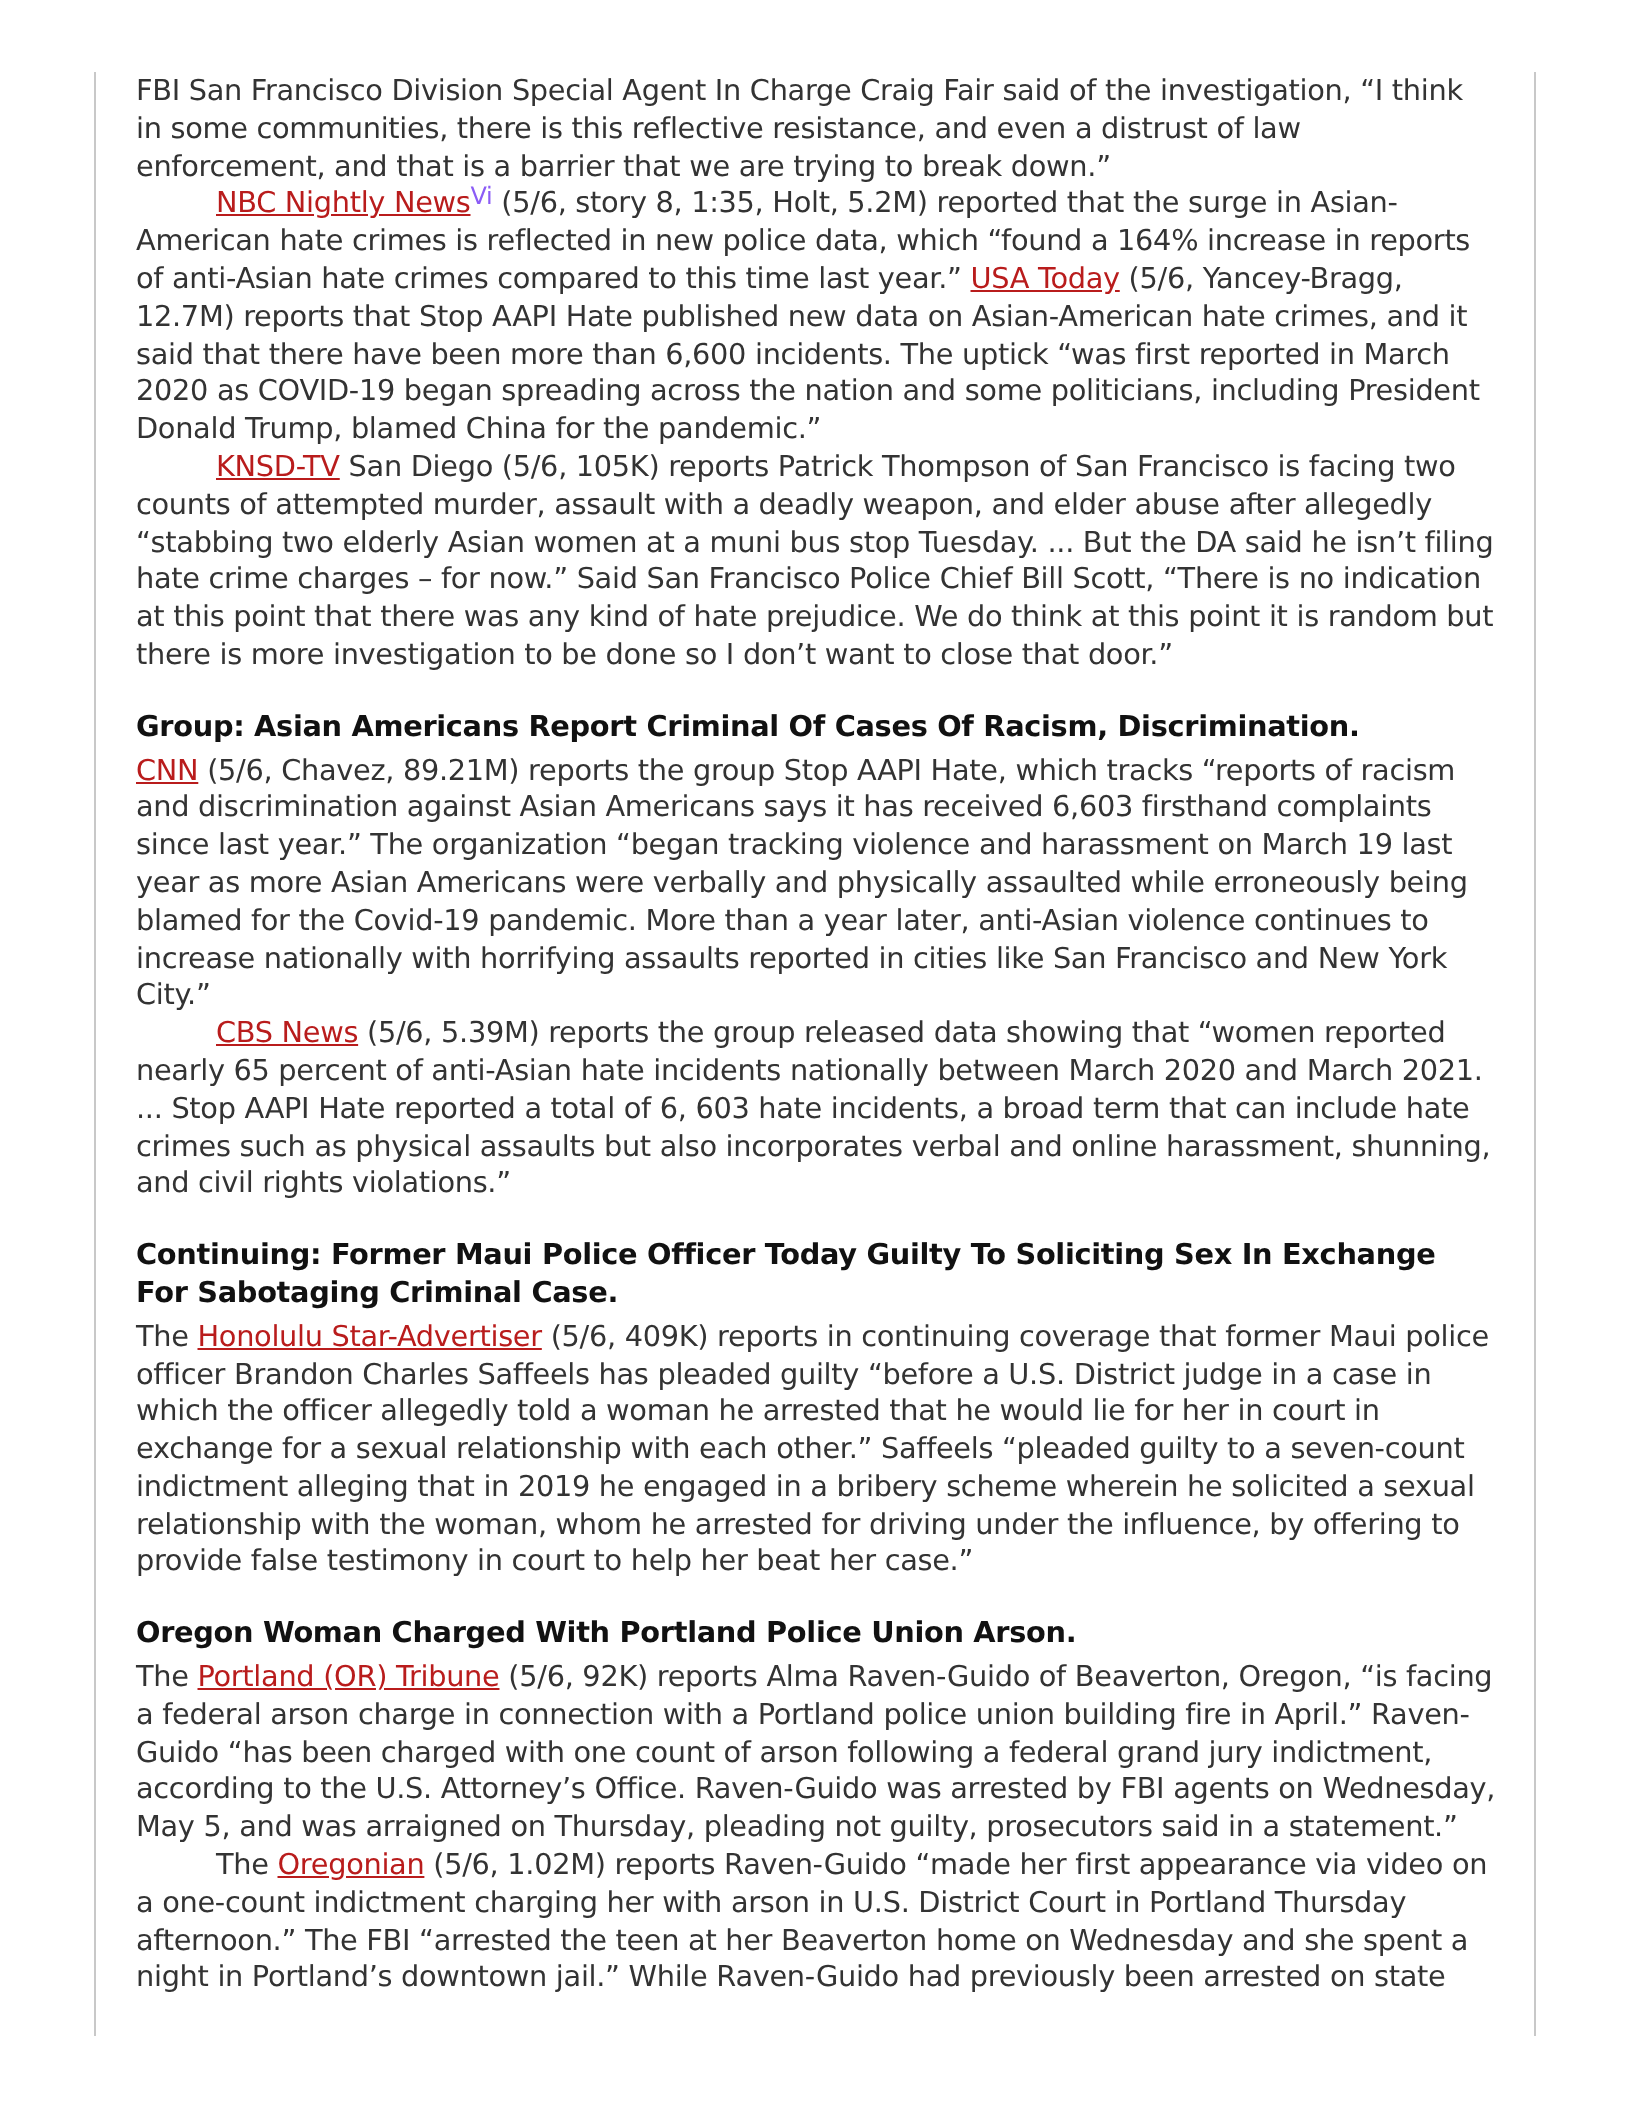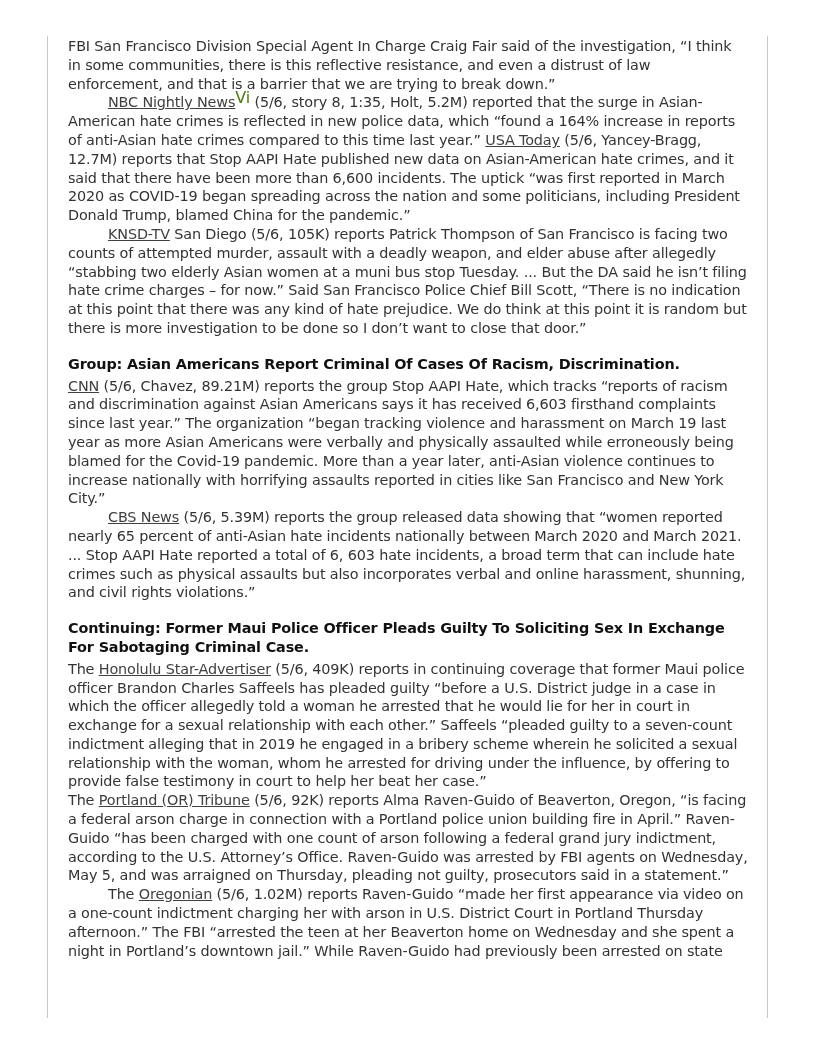--- a/index.html
+++ b/index.html
@@ -34,26 +34,26 @@
       line-height: 18.8px;
       letter-spacing: -0.15px;
     }
     p {
       margin: 0;
     }
     p.indent {
       text-indent: 40px;
     }
     a {
-      color: #404040;
+      color: #b91c1c;
       text-decoration: underline;
     }
     sup.vi {
-      color: #4d7c0f;
-      font-size: 16px;
+      color: #8b5cf6;
+      font-size: 12px;
       vertical-align: 4px;
       line-height: 0;
     }
     h3.headline {
       font-size: 14.4px;
       font-weight: bold;
       color: #111111;
       margin: 17px 0 3px 0;
       line-height: 18.8px;
     }
@@ -81,27 +81,28 @@
     <h3 class="headline">Group: Asian Americans Report Criminal Of Cases Of Racism, Discrimination.</h3>
     <p>
       <a href="#">CNN</a><span> (5/6, Chavez, 89.21M) reports the group Stop AAPI Hate, which tracks “reports of racism and discrimination against Asian Americans says it has received 6,603 firsthand complaints since last year.” The organization “began tracking violence and harassment on March 19 last year as more Asian Americans were verbally and physically assaulted while erroneously being blamed for the Covid-19 pandemic. More than a year later, anti-Asian violence continues to increase nationally with horrifying assaults reported in cities like San Francisco and New York City.”</span>
     </p>
     <p class="indent">
       <a href="#">CBS News</a><span> (5/6, 5.39M) reports the group released data showing that “women reported nearly 65 percent of anti-Asian hate incidents nationally between March 2020 and March 2021. ... Stop AAPI Hate reported a total of 6, 603 hate incidents, a broad term that can include hate crimes such as physical assaults but also incorporates verbal and online harassment, shunning, and civil rights violations.”</span>
     </p>
   </section>
 
   <section>
-    <h3 class="headline">Continuing: Former Maui Police Officer Pleads Guilty To Soliciting Sex In Exchange For Sabotaging Criminal Case.</h3>
+    <h3 class="headline">Continuing: Former Maui Police Officer Today Guilty To Soliciting Sex In Exchange For Sabotaging Criminal Case.</h3>
     <p>
       <span>The </span><a href="#">Honolulu Star-Advertiser</a><span> (5/6, 409K) reports in continuing coverage that former Maui police officer Brandon Charles Saffeels has pleaded guilty “before a U.S. District judge in a case in which the officer allegedly told a woman he arrested that he would lie for her in court in exchange for a sexual relationship with each other.” Saffeels “pleaded guilty to a seven-count indictment alleging that in 2019 he engaged in a bribery scheme wherein he solicited a sexual relationship with the woman, whom he arrested for driving under the influence, by offering to provide false testimony in court to help her beat her case.”</span>
     </p>
   </section>
 
   <section>
+    <h3 class="headline">Oregon Woman Charged With Portland Police Union Arson.</h3>
     <p>
       <span>The </span><a href="#">Portland (OR) Tribune</a><span> (5/6, 92K) reports Alma Raven-Guido of Beaverton, Oregon, “is facing a federal arson charge in connection with a Portland police union building fire in April.” Raven-Guido “has been charged with one count of arson following a federal grand jury indictment, according to the U.S. Attorney’s Office. Raven-Guido was arrested by FBI agents on Wednesday, May 5, and was arraigned on Thursday, pleading not guilty, prosecutors said in a statement.”</span>
     </p>
     <p class="indent">
       <span>The </span><a href="#">Oregonian</a><span> (5/6, 1.02M) reports Raven-Guido “made her first appearance via video on a one-count indictment charging her with arson in U.S. District Court in Portland Thursday afternoon.” The FBI “arrested the teen at her Beaverton home on Wednesday and she spent a night in Portland’s downtown jail.” While Raven-Guido had previously been arrested on state</span>
     </p>
   </section>
 
 </div>
 

